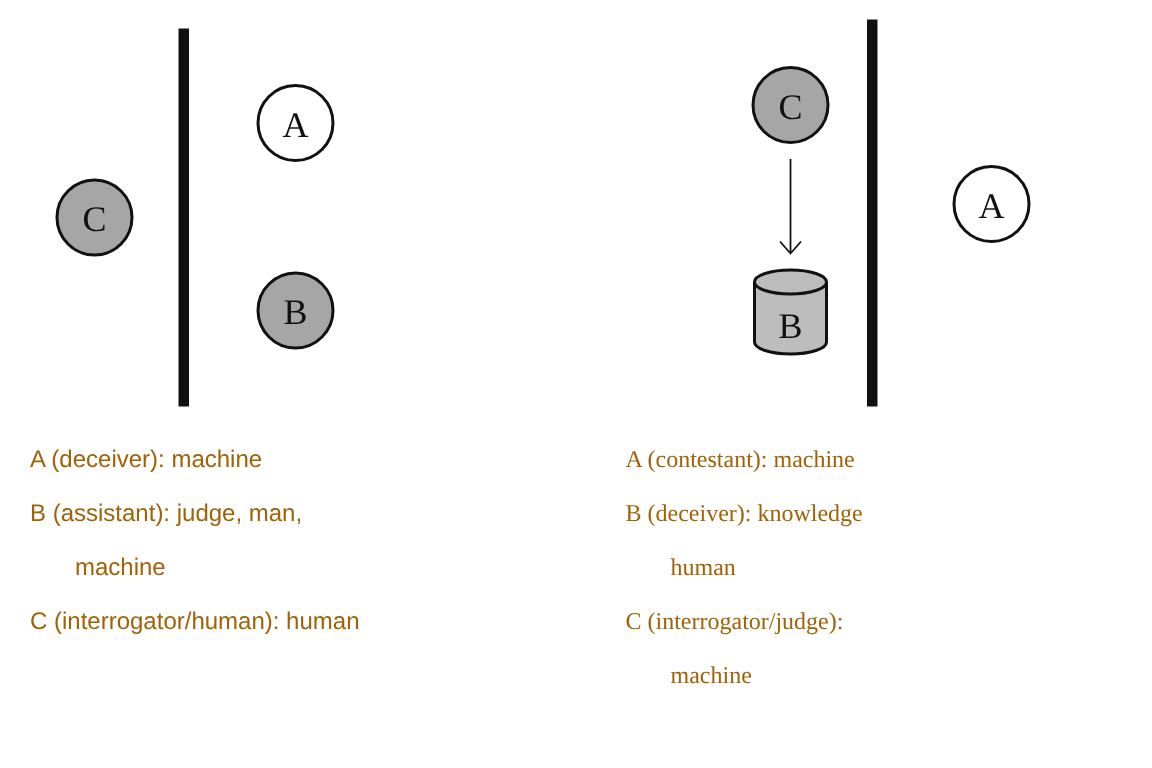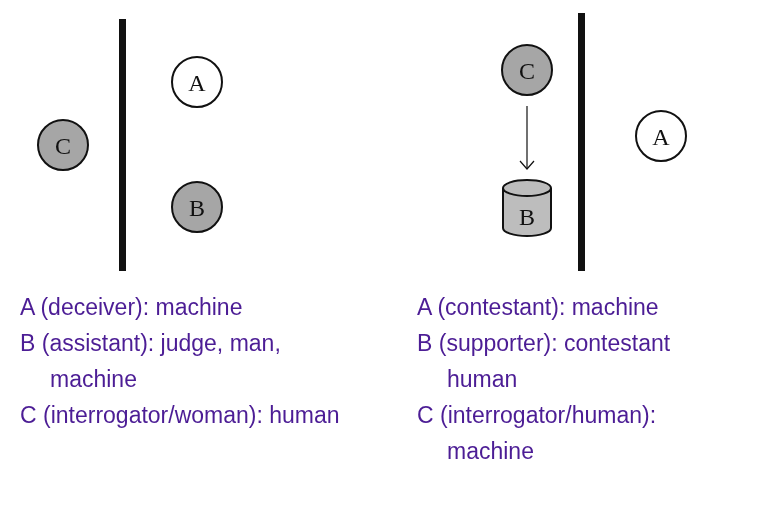--- a/index.html
+++ b/index.html
@@ -1,23 +1,23 @@
 <!DOCTYPE html>
 <html><head>
 <meta charset="utf-8">
 <style>
   html, body { margin:0; padding:0; background:#ffffff; }
   body { width:768px; height:512px; position:relative; overflow:hidden; font-family:"Liberation Sans", sans-serif; }
   svg.diagram { position:absolute; left:0; top:0; }
   .node-label { font-family:"Liberation Serif", serif; font-size:24px; fill:#111; }
-  .legend { position:absolute; font-size:23px; line-height:36px; color:#4c1d95; }
+  .legend { position:absolute; font-size:16px; line-height:36px; color:#a16207; }
   .legend .item { white-space:nowrap; }
   .legend .cont { padding-left:30px; display:block; }
   #legend-left { left:20px; top:289px; }
-  #legend-right { left:417px; top:289px; }
+  #legend-right { left:417px; top:289px;font-family:Liberation Serif, serif; }
 </style>
 </head>
 <body>
 
 <svg class="diagram" width="768" height="512" viewBox="0 0 768 512">
 
   <g>
     <rect x="119" y="19" width="7" height="252" fill="#111"></rect>
     <g>
       <circle cx="197" cy="82" r="25" fill="#ffffff" stroke="#111" stroke-width="2"></circle>
@@ -51,20 +51,20 @@
     <g>
       <circle cx="661" cy="136" r="25" fill="#ffffff" stroke="#111" stroke-width="2"></circle>
       <text class="node-label" x="661" y="145" text-anchor="middle">A</text>
     </g>
   </g>
 </svg>
 
 <div class="legend" id="legend-left">
   <div class="item"><span>A (deceiver): machine</span></div>
   <div class="item"><span>B (assistant): judge, man,</span><span class="cont">machine</span></div>
-  <div class="item"><span>C (interrogator/woman): human</span></div>
+  <div class="item"><span>C (interrogator/human): human</span></div>
 </div>
 
 <div class="legend" id="legend-right">
   <div class="item"><span>A (contestant): machine</span></div>
-  <div class="item"><span>B (supporter): contestant</span><span class="cont">human</span></div>
-  <div class="item"><span>C (interrogator/human):</span><span class="cont">machine</span></div>
+  <div class="item"><span>B (deceiver): knowledge</span><span class="cont">human</span></div>
+  <div class="item"><span>C (interrogator/judge):</span><span class="cont">machine</span></div>
 </div>
 
 </body></html>

